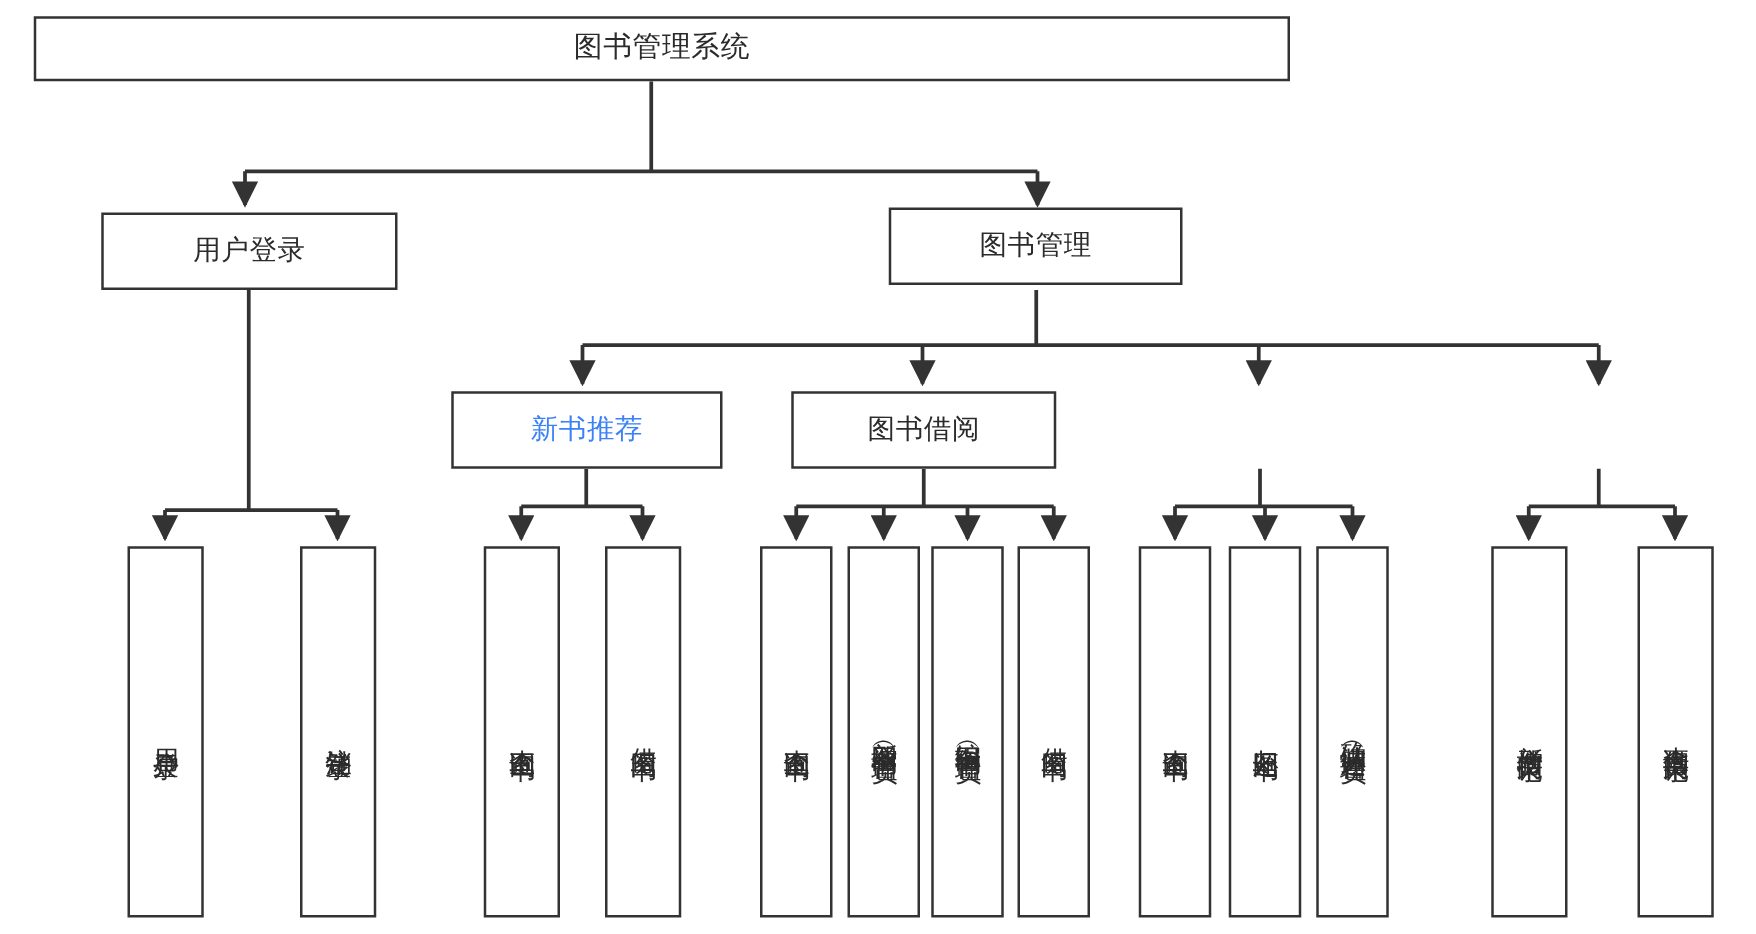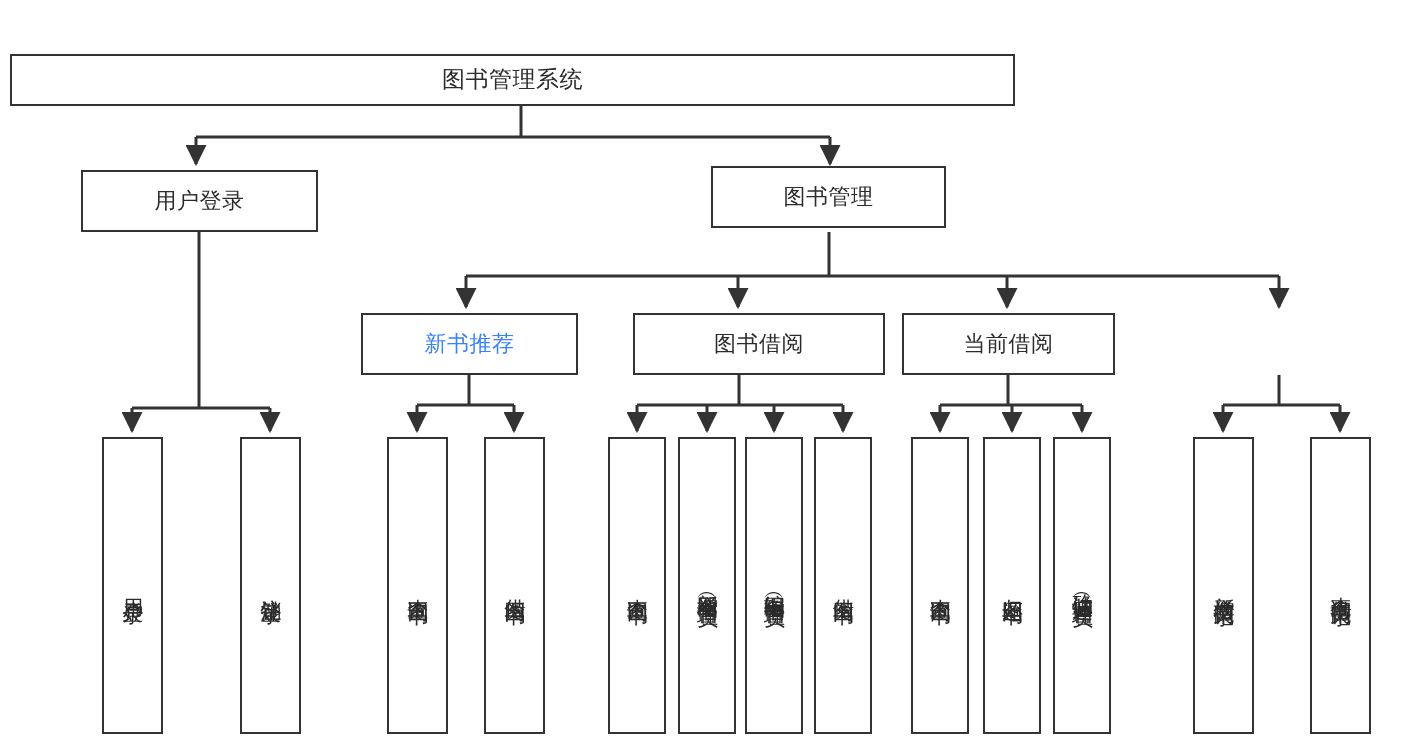--- a/index.html
+++ b/index.html
@@ -119,39 +119,36 @@
       <path d="M 1012 405 L 1012 431" marker-end="url(#arrow)"></path>
       <path d="M 1082 405 L 1082 431" marker-end="url(#arrow)"></path>
 
       <path d="M 1279 375 L 1279 405"></path>
       <path d="M 1223 405 L 1340 405"></path>
       <path d="M 1223 405 L 1223 431" marker-end="url(#arrow)"></path>
       <path d="M 1340 405 L 1340 431" marker-end="url(#arrow)"></path>
     </g>
   </svg>
 
-  <div class="node horizontal root" style="left: 10px; top: 13px; width: 1005px; height: 52px; border-color: rgb(51, 51, 51); background: rgb(255, 255, 255); color: rgb(43, 43, 43); margin-top: 41px;">
+  <div class="node horizontal root" style="left: 27px; top: 13px; width: 1005px; height: 52px; border-color: rgb(51, 51, 51); background: rgb(255, 255, 255); color: rgb(43, 43, 43);">
     <span class="label">图书管理系统</span>
   </div>
 
   <div class="node horizontal" style="left: 81px; top: 170px; width: 237px; height: 62px; border-color: rgb(51, 51, 51); background: rgb(255, 255, 255); color: rgb(43, 43, 43);">
     <span class="label">用户登录</span>
   </div>
   <div class="node horizontal" style="left: 711px; top: 166px; width: 235px; height: 62px; border-color: rgb(51, 51, 51); background: rgb(255, 255, 255); color: rgb(43, 43, 43);">
     <span class="label">图书管理</span>
   </div>
 
   <div class="node horizontal" style="left: 361px; top: 313px; width: 217px; height: 62px; border-color: rgb(51, 51, 51); background: rgb(255, 255, 255); color: #3b82f6;">
     <span class="label">新书推荐</span>
   </div>
-  <div class="node horizontal" style="left: 633px; top: 313px; width: 252px; height: 62px; border-color: rgb(51, 51, 51); background: rgb(255, 255, 255); color: rgb(43, 43, 43);">
+  <div class="node horizontal" style="left: 633px; top: 313px; width: 212px; height: 62px; border-color: rgb(51, 51, 51); background: rgb(255, 255, 255); color: rgb(43, 43, 43);">
     <span class="label">图书借阅</span>
-  </div>
-  <div class="node horizontal" style="left: 902px; top: 313px; width: 213px; height: 62px; border-color: rgb(51, 51, 51); background: rgb(255, 255, 255); color: rgb(43, 43, 43);">
-    <span class="label">当前借阅</span>
   </div>
 
   <div class="node vertical" style="left: 102px; top: 437px; width: 61px; height: 297px; border-color: rgb(51, 51, 51); background: rgb(255, 255, 255); color: rgb(43, 43, 43);">
     <span class="label">用户登录</span>
   </div>
   <div class="node vertical" style="left: 240px; top: 437px; width: 61px; height: 297px; border-color: rgb(51, 51, 51); background: rgb(255, 255, 255); color: rgb(43, 43, 43);">
     <span class="label">注销登录</span>
   </div>
   <div class="node vertical" style="left: 387px; top: 437px; width: 61px; height: 297px; border-color: rgb(51, 51, 51); background: rgb(255, 255, 255); color: rgb(43, 43, 43);">
     <span class="label">查询图书</span>

